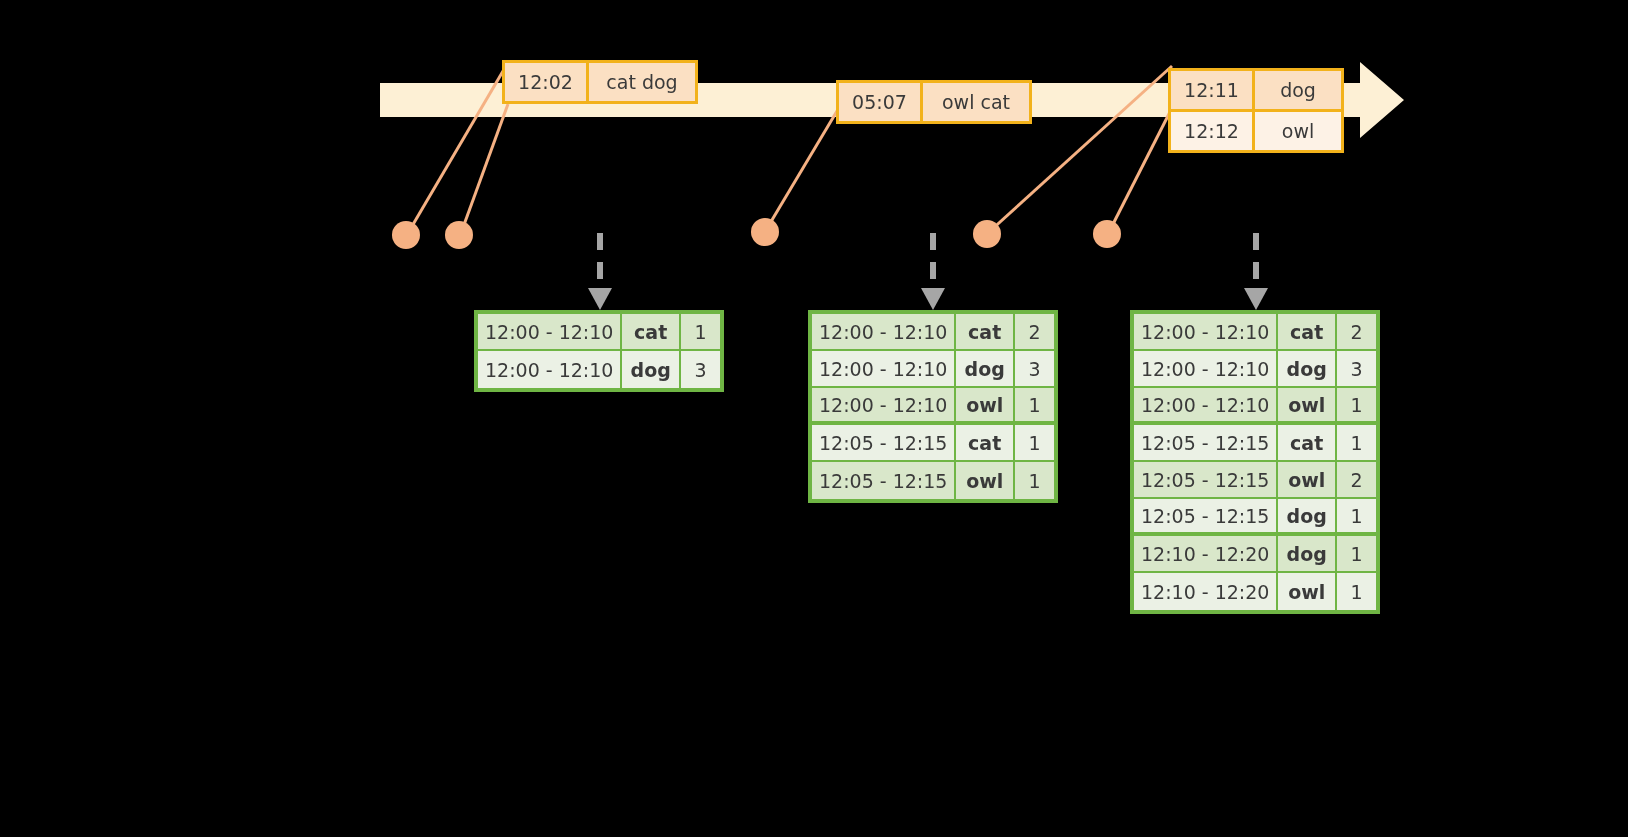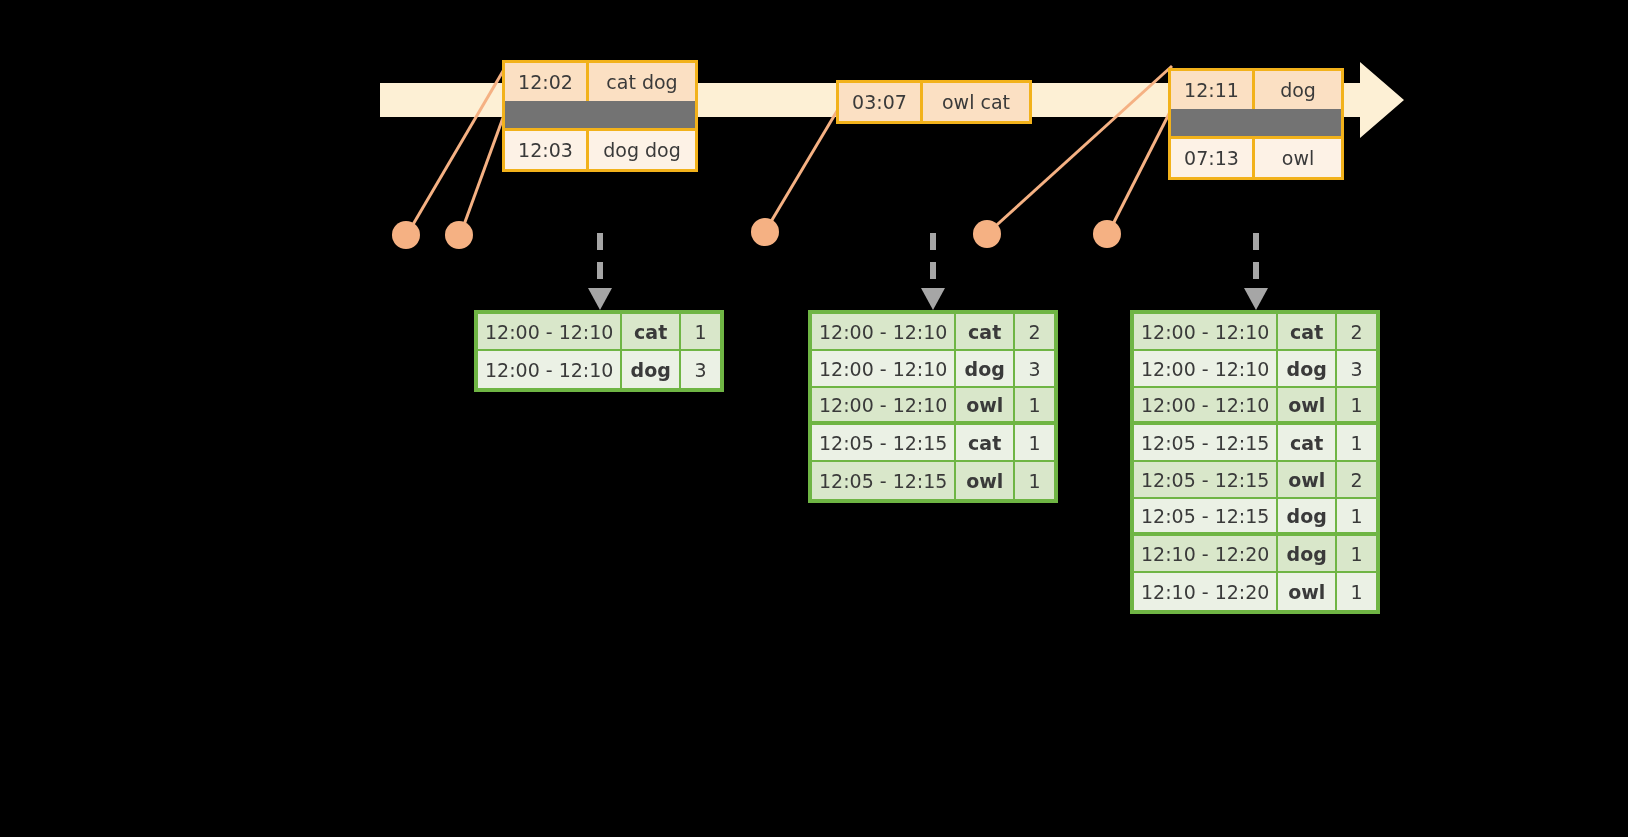--- a/index.html
+++ b/index.html
@@ -31,21 +31,20 @@
   }
 
   
   .event-box {
     position: absolute;
     border: 3px solid #F2B21B;
     box-sizing: border-box;
     display: flex;
     flex-direction: column;
     background: #737373;
-    gap: 27px;
   }
   .event-row {
     display: flex;
     flex-direction: row;
     height: 38px;
   }
   .event-row + .event-row {
     border-top: 3px solid #F2B21B;
   }
   .event-row.shade-a { background: #FBE0C3; }
@@ -148,40 +147,36 @@
       <line x1="1256" y1="233" x2="1256" y2="288" stroke="#A6A6A6" stroke-width="6" stroke-dasharray="17,12"></line>
       <path d="M 1244 288 L 1268 288 L 1256 310 Z" fill="#A6A6A6"></path>
     </g>
   </svg>
 
   <div class="event-box" id="event-box-0">
     <div class="event-row shade-a">
       <div class="event-cell-time">12:02</div>
       <div class="event-cell-words">cat dog</div>
     </div>
-    <div class="event-row shade-b">
-      <div class="event-cell-time">12:03</div>
-      <div class="event-cell-words">dog dog</div>
-    </div>
   </div>
 
   <div class="event-box" id="event-box-1">
     <div class="event-row shade-a">
-      <div class="event-cell-time">03:07</div>
+      <div class="event-cell-time">05:07</div>
       <div class="event-cell-words">owl cat</div>
     </div>
   </div>
 
   <div class="event-box" id="event-box-2">
     <div class="event-row shade-a">
       <div class="event-cell-time">12:11</div>
       <div class="event-cell-words">dog</div>
     </div>
     <div class="event-row shade-b">
-      <div class="event-cell-time">07:13</div>
+      <div class="event-cell-time">12:12</div>
       <div class="event-cell-words">owl</div>
     </div>
   </div>
 
   <div class="result-table" id="result-table-0">
       <div class="result-row shade-a">
         <div class="cell c-window">12:00 - 12:10</div>
         <div class="cell c-word">cat</div>
         <div class="cell c-count">1</div>
       </div>

